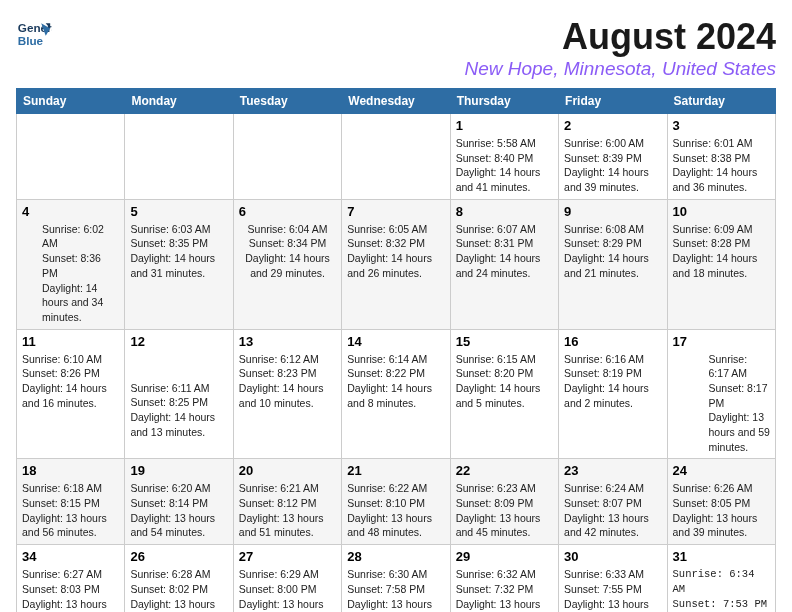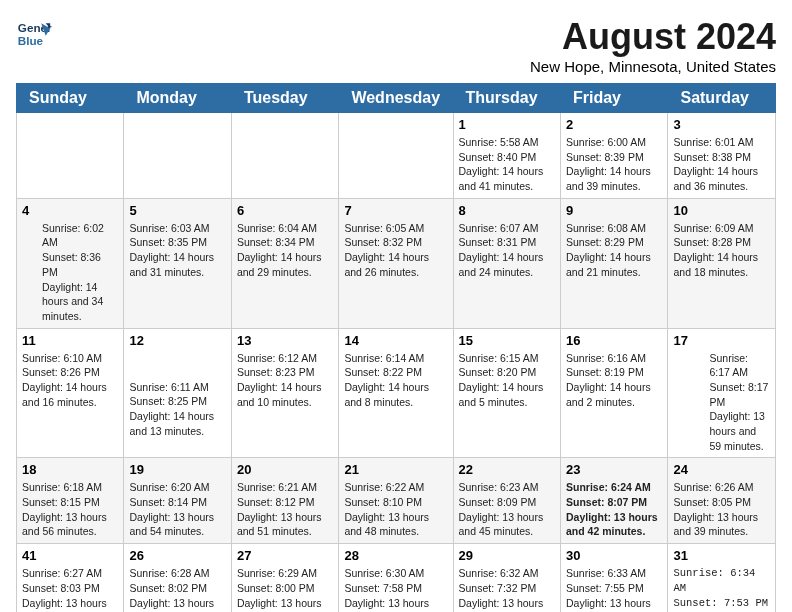--- a/index.html
+++ b/index.html
@@ -27,34 +27,35 @@
     }
     .title-area {
       text-align: right;
     }
     .calendar-title {
       font-size: 36px;
       font-weight: bold;
       color: #1a1a1a;
     }
     .calendar-subtitle {
-      font-size: 15px;
-      color: #000000;
+      font-size: 19px;
+      color: #8b5cf6;
+      font-style: italic;
     }
     table {
       width: 100%;
       border-collapse: collapse;
       font-size: 11px;
     }
     thead tr th {
       background-color: #2e6da4;
       color: #fff;
       text-align: left;
-      padding: 5px 12px;
-      font-size: 16px;
+      padding: 5px 6px;
+      font-size: 12px;
       font-weight: bold;
       border: 1px solid #2e6da4;
     }
     tbody tr td {
       border: 1px solid #ccc;
       vertical-align: top;
       padding: 4px 5px;
       width: 107px;
       min-height: 80px;
       background: #fff;
@@ -140,21 +141,21 @@
 Daylight: 14 hours and 34 minutes.</div>
         </td>
         <td>
           <div class="day-number">5</div>
           <div class="day-info" style="white-space: pre-line;">Sunrise: 6:03 AM
 Sunset: 8:35 PM
 Daylight: 14 hours and 31 minutes.</div>
         </td>
         <td>
           <div class="day-number">6</div>
-          <div class="day-info" style="white-space: pre-line;">Sunrise: 6:04 AM
+          <div class="day-info" style="white-space: pre-line; text-align: center;">Sunrise: 6:04 AM
 Sunset: 8:34 PM
 Daylight: 14 hours and 29 minutes.</div>
         </td>
         <td>
           <div class="day-number">7</div>
           <div class="day-info" style="white-space: pre-line;">Sunrise: 6:05 AM
 Sunset: 8:32 PM
 Daylight: 14 hours and 26 minutes.</div>
         </td>
         <td>
@@ -246,34 +247,34 @@
 Daylight: 13 hours and 48 minutes.</div>
         </td>
         <td>
           <div class="day-number">22</div>
           <div class="day-info" style="white-space: pre-line;">Sunrise: 6:23 AM
 Sunset: 8:09 PM
 Daylight: 13 hours and 45 minutes.</div>
         </td>
         <td>
           <div class="day-number">23</div>
-          <div class="day-info" style="white-space: pre-line; font-weight: bold;">Sunrise: 6:24 AM
+          <div class="day-info" style="white-space: pre-line;">Sunrise: 6:24 AM
 Sunset: 8:07 PM
 Daylight: 13 hours and 42 minutes.</div>
         </td>
         <td>
           <div class="day-number">24</div>
           <div class="day-info" style="white-space: pre-line;">Sunrise: 6:26 AM
 Sunset: 8:05 PM
 Daylight: 13 hours and 39 minutes.</div>
         </td>
       </tr>
       <tr>
         <td>
-          <div class="day-number">41</div>
+          <div class="day-number">34</div>
           <div class="day-info" style="white-space: pre-line;">Sunrise: 6:27 AM
 Sunset: 8:03 PM
 Daylight: 13 hours and 36 minutes.</div>
         </td>
         <td>
           <div class="day-number">26</div>
           <div class="day-info" style="white-space: pre-line;">Sunrise: 6:28 AM
 Sunset: 8:02 PM
 Daylight: 13 hours and 33 minutes.</div>
         </td>

